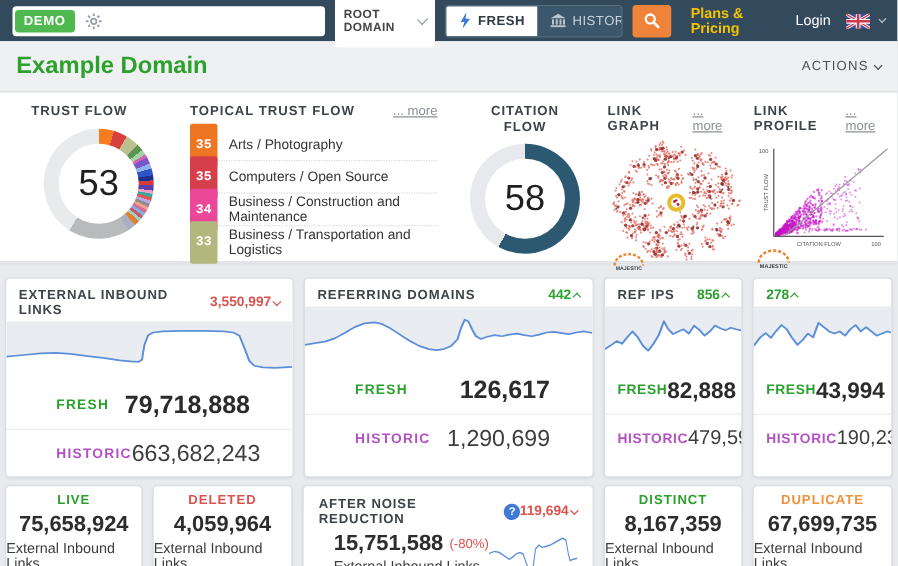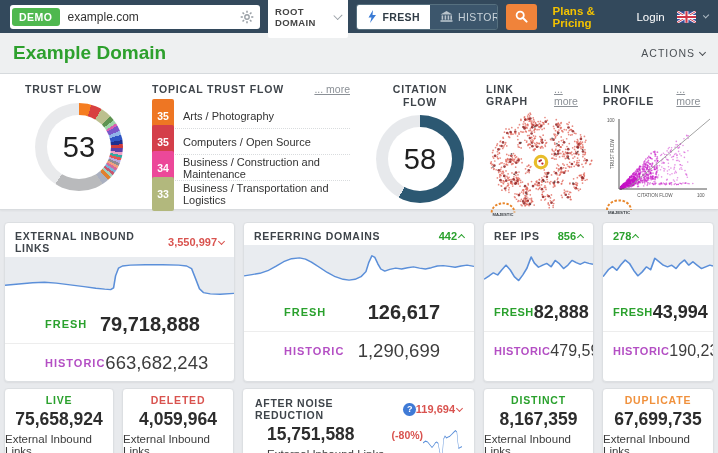--- a/index.html
+++ b/index.html
@@ -85,21 +85,21 @@
   .cf-donut { margin:6px auto 0;
     background:conic-gradient(#2c5872 0 58%,#e7e9ec 58% 100%); }
   .cf-title { width:80px; margin:0 auto; text-align:center; line-height:1.25; }
 
   .topical-rows { margin-top:8px; }
   .topical-row { display:flex; align-items:center; gap:9px; height:26px;
     border-bottom:1px dotted #d9dcde; cursor:pointer; }
   .topical-row:last-child { border-bottom:none; }
   .tt-badge { min-width:22px; height:34px; border-radius:2px; color:#fff;
     font-size:10.5px; font-weight:bold; display:flex; align-items:center;
-    justify-content:center; }
+    justify-content:center;font-family:Liberation Mono, monospace; }
   .tt-label { font-size:11px; color:#333; }
 
   .graphbox { margin-top:2px; position:relative; }
   .mlogo text { font-weight:bold; }
 
   
   .row2 { margin:12px 4px 6px; display:grid;
     grid-template-columns:231px 232px 111px 112px; gap:8px; }
   .card { background:#fff; border:1px solid #dcdfe2; border-radius:4px;
     box-shadow:0 1px 2px rgba(0,0,0,.06); overflow:hidden; }
@@ -135,30 +135,29 @@
   .mini-sub { font-size:11.5px; color:#3c3c3c; }
   .noise { height:74px; padding:8px 12px 6px; display:flex; flex-direction:column; }
   .noise-h { display:flex; justify-content:space-between; align-items:center; }
   .noise-t { display:flex; align-items:center; gap:5px; }
   .help-ic { width:13px; height:13px; border-radius:50%; background:#3f7ad6;
     color:#fff; font-size:9px; font-weight:bold; display:flex; align-items:center;
     justify-content:center; cursor:pointer; }
   .noise-body { display:flex; align-items:center; flex:1; }
   .noise-left { display:flex; flex-direction:column; gap:3px; padding-left:12px; }
   .noise-vrow { display:flex; align-items:center; gap:5px; }
-  .noise-pct { font-size:10.5px; font-weight:bold; color:#d9534f;margin-left:32px; }
+  .noise-pct { font-size:10.5px; font-weight:normal; color:#d9534f; }
   .noise-spark { margin-left:auto; width:108px; height:42px; }
 </style>
 </head>
 <body>
 
 <div class="topbar">
   <div class="searchbox">
     <span class="demo">DEMO</span>
-    <input class="searchinput" value="example.com" style="">
     <span class="gearbtn">
       <svg width="14" height="14" viewBox="0 0 14 14">
         <circle cx="7" cy="7" r="2.2" fill="none" stroke="#9aa0a6" stroke-width="1.4"></circle>
         <g stroke="#9aa0a6" stroke-width="1.6">
           <line x1="11.2" y1="7" x2="13.3" y2="7"></line>
             <line x1="9.97" y1="9.97" x2="11.45" y2="11.45"></line>
           <line x1="7" y1="11.2" x2="7" y2="13.3"></line>
             <line x1="4.03" y1="9.97" x2="2.55" y2="11.45"></line>
           <line x1="2.8" y1="7" x2="0.7" y2="7"></line>
             <line x1="4.03" y1="4.03" x2="2.55" y2="2.55"></line>

